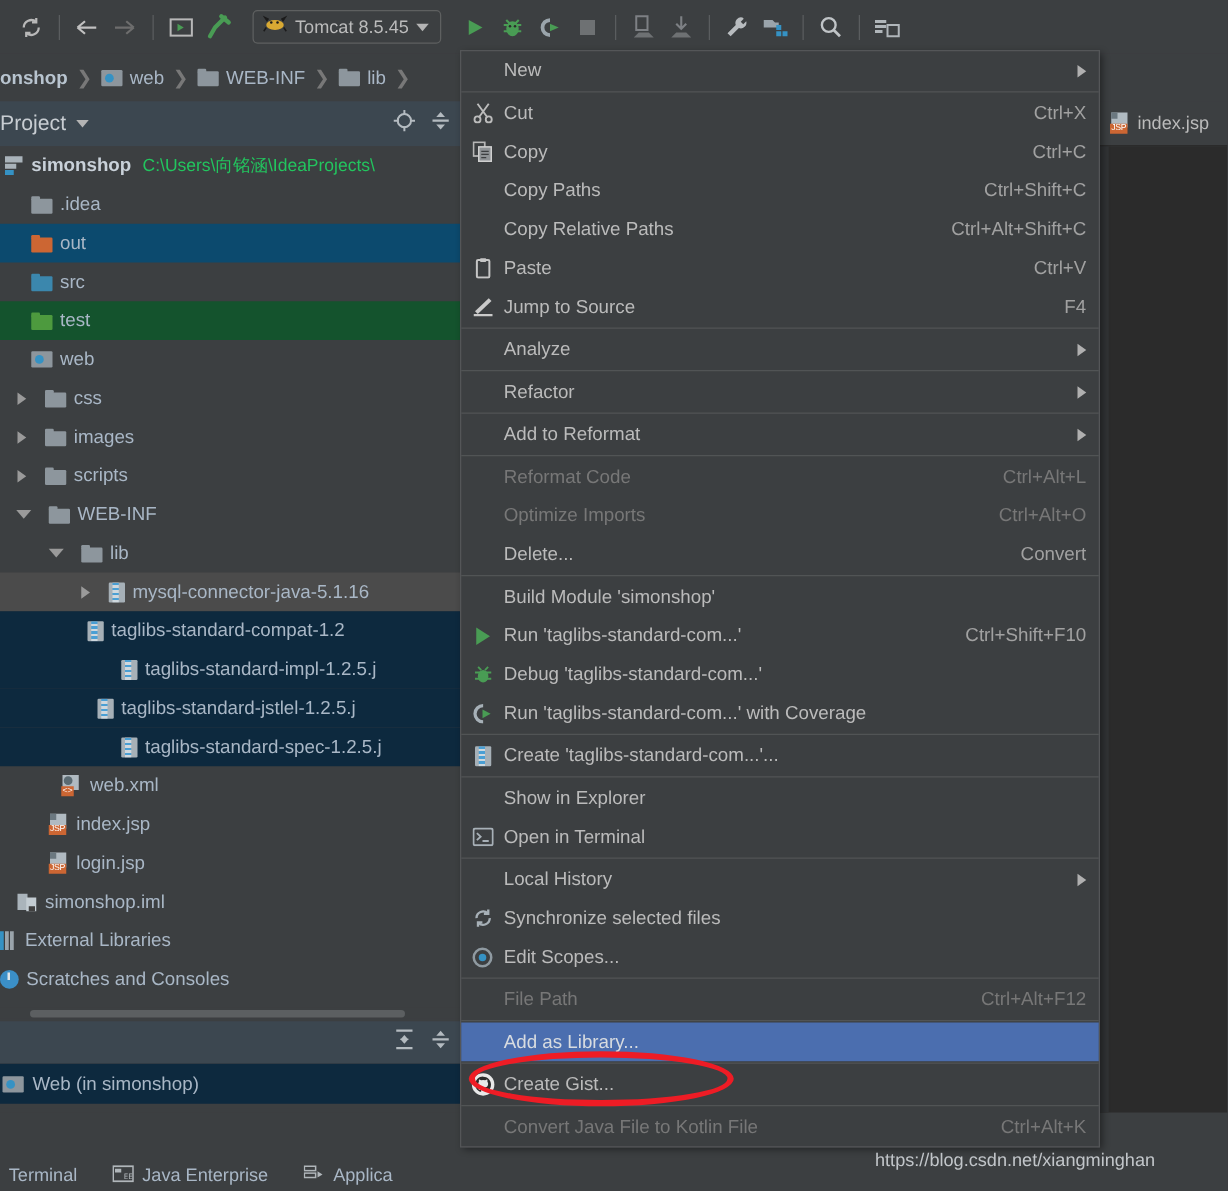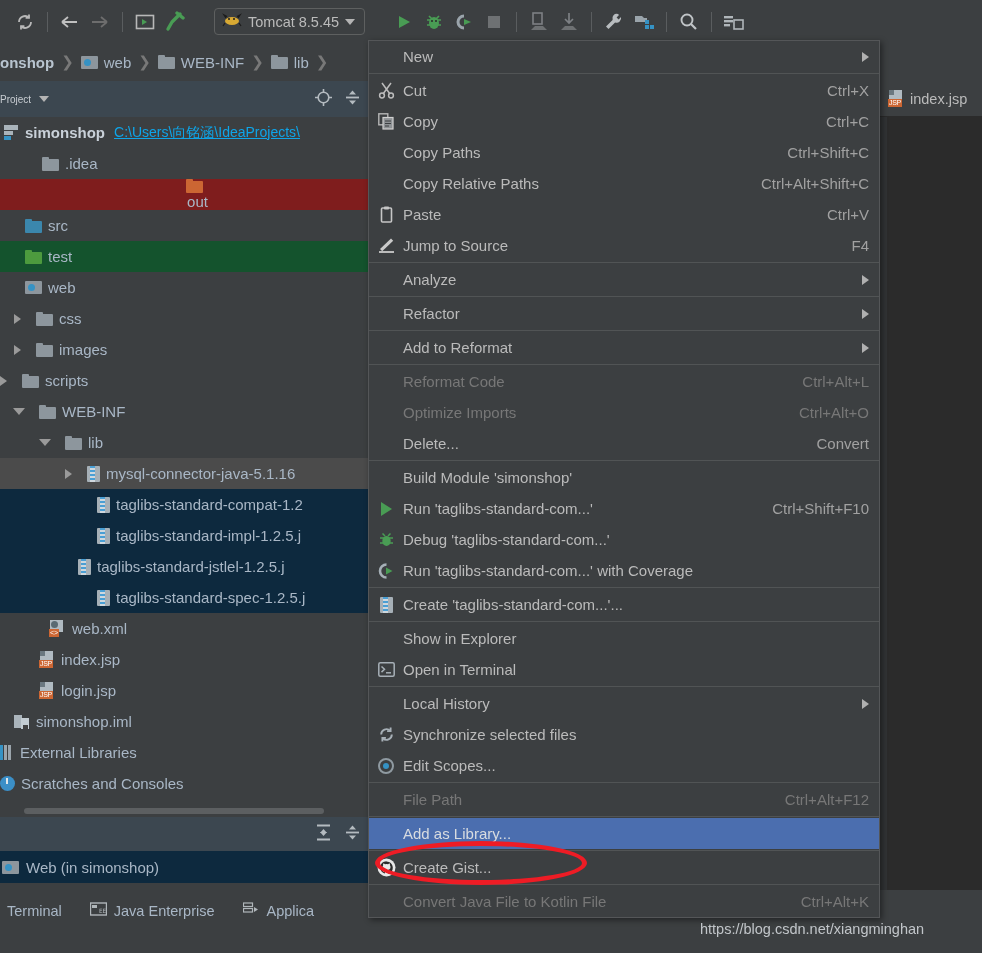--- a/index.html
+++ b/index.html
@@ -22,21 +22,21 @@
     width: 30px; height: 30px;
     display: flex; align-items: center; justify-content: center;
     flex: 0 0 auto;
   }
   .tb-sep { width: 1px; height: 20px; background: #5a5d5f; margin: 0 7px; flex: 0 0 auto; }
 
   .runcfg {
     height: 27px; border: 1px solid #5e6060; border-radius: 4px;
     background: #3c3f41;
     display: flex; align-items: center; gap: 6px;
-    padding: 0 9px 0 7px; margin: 0 24px;
+    padding: 0 9px 0 7px; margin: 0 12px;
     flex: 0 0 auto;
   }
   .runcfg-label { color: #bbbbbb; font-size: 14.5px; white-space: nowrap; }
   .caret-dn {
     width: 0; height: 0; border-left: 5px solid transparent;
     border-right: 5px solid transparent; border-top: 6px solid #b4b4b4;
   }
 
   
   .breadcrumb {
@@ -46,49 +46,49 @@
   }
   .crumb { display: flex; align-items: center; gap: 6px; color: #a9b7c6; font-size: 15px; white-space: nowrap;}
   .crumb.bold { font-weight: bold; color: #b8c4cf; }
   .crumb-sep { color: #787878; font-size: 15px; margin: 0 7px; }
 
   
   .proj-header {
     position: absolute; left: 0; top: 81px; width: 368px; height: 36px;
     background: #3c4750; display: flex; align-items: center; padding-left: 0px;
   }
-  .proj-title { color: #c8cdd2; font-size: 10px; margin-left: 0px;}
+  .proj-title { color: #c8cdd2; font-size: 17px; margin-left: 0px;}
   .proj-tools { margin-left: auto; display: flex; align-items: center; gap: 10px; padding-right: 6px;}
 
   
   .tree {
     position: absolute; left: 0; top: 117px; width: 368px; height: 700px;
     background: #3c3f41; overflow: hidden;
   }
   .trow {
     height: 31px; display: flex; align-items: center; gap: 0px;
     color: #a9b7c6; font-size: 15px; white-space: nowrap; padding-right: 4px;
   }
   .trow.sel-blue   { background: #0d293e; }
   .trow.sel-gray   { background: #4b4b4b; }
-  .trow.out-row    { background: #7f1d1d; flex-direction: column; }
+  .trow.out-row    { background: #0c4a6e; }
   .trow.test-row   { background: #14532d; }
   .tw-arrow {
     width: 0; height: 0; flex: 0 0 auto;
     border-top: 5px solid transparent; border-bottom: 5px solid transparent;
     border-left: 7px solid #9a9a9a; margin-right: 5px;
   }
   .tw-arrow.open {
     border-left: 6px solid transparent; border-right: 6px solid transparent;
     border-top: 7px solid #9a9a9a; border-bottom: 0;
     margin-right: 5px;
   }
   .tname { margin-left: 6px; }
   .tname.bold { font-weight: bold; color: #c9d1d9; }
-  .tpath { margin-left: 9px; color: #0ea5e9; font-size: 14px; text-decoration: underline; }
+  .tpath { margin-left: 9px; color: #22c55e; font-size: 14px; }
 
   
   .ico { flex: 0 0 auto; position: relative; }
   .folder { width: 17px; height: 14px; position: relative; }
   .folder .tab { position: absolute; left: 0; top: 0; width: 7px; height: 3px; border-radius: 1px 1px 0 0; }
   .folder .body { position: absolute; left: 0; top: 2px; width: 17px; height: 12px; border-radius: 1px; }
 
   
   .jar { width: 13px; height: 16px; background: #a6b0b7; border-radius: 1px; position: relative; overflow: hidden;}
   .jar:before {
@@ -142,21 +142,21 @@
     color: #a9b7c6; font-size: 15px; gap: 7px; padding-left: 0px;
   }
 
   
   .statusbar {
     position: absolute; left: 0; top: 890px; width: 982px; height: 63px;
     background: #3c3f41; display: flex; align-items: flex-start; padding-top: 8px;
   }
   .sb-item {
     display: flex; align-items: center; gap: 7px; color: #a9b7c6; font-size: 14.5px;
-    height: 26px; white-space: nowrap;
+    height: 26px; white-space: nowrap; margin-top: 30px;
   }
 
   
   .editor-tabbar {
     position: absolute; left: 880px; top: 81px; width: 102px; height: 36px;
     background: #3c3f41; display: flex; align-items: center;
     border-bottom: 1px solid #2b2b2b;
   }
   .etab { display:flex; align-items:center; gap:6px; padding-left:8px; color:#bbbbbb; font-size:14.5px; white-space:nowrap;}
   .editor-body {
@@ -394,21 +394,21 @@
     <div class="trow" style="padding-left:4px">
       <span class="ico modico">
           <span class="m1"></span>
           <span class="m2"></span>
           <span class="m3"></span>
         </span>
       <span class="tname bold">simonshop</span>
       <span class="tpath">C:\Users\向铭涵\IdeaProjects\</span>
     </div>
 
-    <div class="trow" style="padding-left:42px">
+    <div class="trow" style="padding-left:25px">
       <span class="ico folder">
           <span class="tab" style="background:#8d969d"></span>
           <span class="body" style="background:#8d969d"></span>
         </span>
       <span class="tname">.idea</span>
     </div>
 
     <div class="trow out-row" style="padding-left:25px">
       <span class="ico folder">
           <span class="tab" style="background:#cc6633"></span>
@@ -452,21 +452,21 @@
 
     <div class="trow" style="padding-left:14px">
       <span class="tw-arrow"></span>
       <span class="ico folder" style="margin-left:10px">
           <span class="tab" style="background:#8d969d"></span>
           <span class="body" style="background:#8d969d"></span>
         </span>
       <span class="tname">images</span>
     </div>
 
-    <div class="trow" style="">
+    <div class="trow" style="padding-left:14px">
       <span class="tw-arrow"></span>
       <span class="ico folder" style="margin-left:10px">
           <span class="tab" style="background:#8d969d"></span>
           <span class="body" style="background:#8d969d"></span>
         </span>
       <span class="tname">scripts</span>
     </div>
 
     <div class="trow" style="padding-left:13px">
       <span class="tw-arrow open"></span>
@@ -485,21 +485,21 @@
         </span>
       <span class="tname">lib</span>
     </div>
 
     <div class="trow sel-gray" style="padding-left:65px">
       <span class="tw-arrow"></span>
       <span class="ico jar" style="margin-left:10px"></span>
       <span class="tname">mysql-connector-java-5.1.16</span>
     </div>
 
-    <div class="trow sel-blue" style="padding-left:97px">
+    <div class="trow sel-blue" style="padding-left:70px">
       <span class="ico jar"></span>
       <span class="tname">taglibs-standard-compat-1.2</span>
     </div>
     <div class="trow sel-blue" style="padding-left:97px">
       <span class="ico jar"></span>
       <span class="tname">taglibs-standard-impl-1.2.5.j</span>
     </div>
     <div class="trow sel-blue" style="padding-left:78px">
       <span class="ico jar"></span>
       <span class="tname">taglibs-standard-jstlel-1.2.5.j</span>

